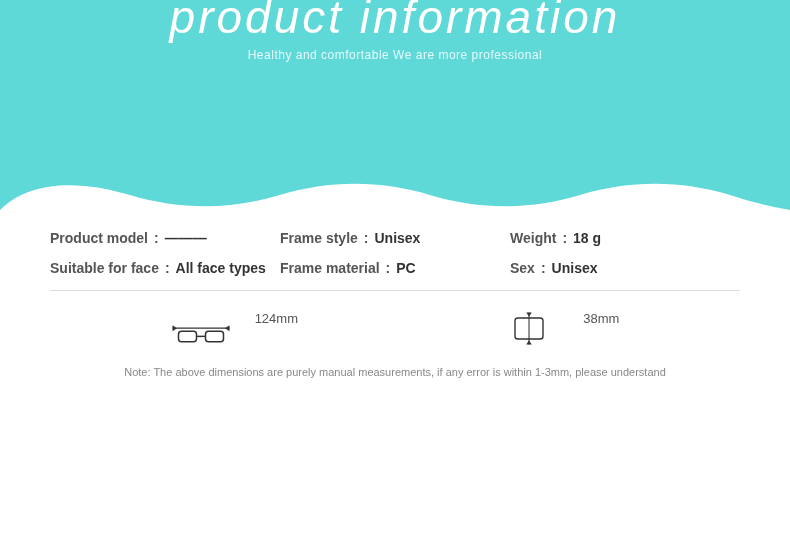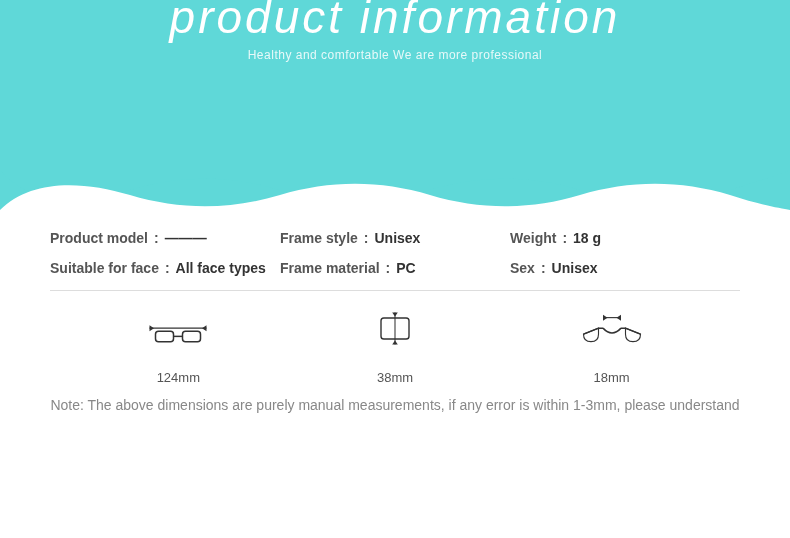--- a/index.html
+++ b/index.html
@@ -96,21 +96,21 @@
     .dimensions-row {
       display: flex;
       justify-content: space-around;
       align-items: flex-end;
       padding: 0 20px;
       margin-bottom: 10px;
     }
 
     .dimension-item {
       display: flex;
-      flex-direction: column;
+      flex-direction: row;
       gap: 24px;
     }
 
     .dimension-icon {
       display: flex;
       flex-direction: column;
       align-items: center;
       justify-content: center;
     }
 
@@ -120,24 +120,24 @@
       text-align: center;
     }
 
     
     .icon-svg {
       width: 60px;
       height: 35px;
     }
 
     .note-text {
-      font-size: 14px;
+      font-size: 11px;
       color: #888;
       text-align: center;
-      margin-top: 12px;
+      margin-top: 20px;
     }
   </style>
 </head>
 <body>
 
 <div class="header">
   <h1 class="header-title">product information</h1>
   <p class="header-subtitle">Healthy and comfortable We are more professional</p>
 </div>
 
@@ -214,38 +214,18 @@
           <line x1="40" y1="2" x2="40" y2="48" stroke="#333" stroke-width="1.5"></line>
           <polygon points="36,2 44,2 40,8" fill="#333"></polygon>
           <polygon points="36,48 44,48 40,42" fill="#333"></polygon>
 
           <rect x="20" y="10" width="40" height="30" rx="4" ry="4" fill="none" stroke="#333" stroke-width="2"></rect>
         </svg>
       </div>
       <span class="dimension-label">38mm</span>
     </div>
 
-    <div class="dimension-item">
-      <div class="dimension-icon">
-        <svg class="icon-svg" viewBox="0 0 80 45" xmlns="http://www.w3.org/2000/svg">
-
-          <line x1="28" y1="8" x2="52" y2="8" stroke="#333" stroke-width="1.5"></line>
-          <polygon points="28,4 28,12 34,8" fill="#333"></polygon>
-          <polygon points="52,4 52,12 46,8" fill="#333"></polygon>
-
-          <path d="M2,30 L22,22 L28,22" fill="none" stroke="#333" stroke-width="2"></path>
-          <path d="M78,30 L58,22 L52,22" fill="none" stroke="#333" stroke-width="2"></path>
-
-          <path d="M28,22 Q40,35 52,22" fill="none" stroke="#333" stroke-width="2"></path>
-
-          <path d="M2,30 Q2,40 12,40 Q22,40 22,30 L22,22 L2,30 Z" fill="none" stroke="#333" stroke-width="1.5"></path>
-
-          <path d="M78,30 Q78,40 68,40 Q58,40 58,30 L58,22 L78,30 Z" fill="none" stroke="#333" stroke-width="1.5"></path>
-        </svg>
-      </div>
-      <span class="dimension-label">18mm</span>
-    </div>
 
 
   </div>
 
   <p class="note-text">Note: The above dimensions are purely manual measurements, if any error is within 1-3mm, please understand</p>
 </div>
 
 </body></html>

